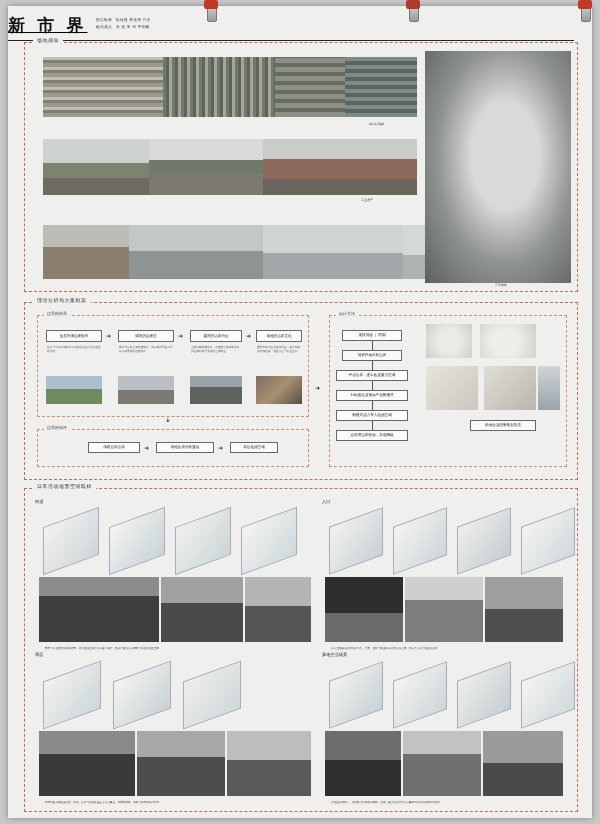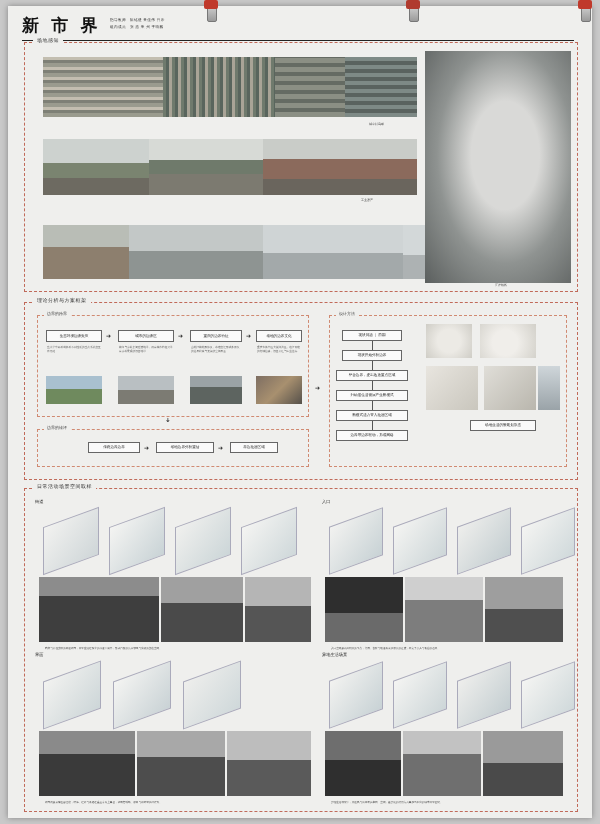--- a/index.html
+++ b/index.html
@@ -14,21 +14,21 @@
     width:584px;height:812px;
     background:#efefed;
     box-shadow:0 0 6px rgba(0,0,0,.35);
   }
   
   .pin{position:absolute;width:14px;height:20px;}
   .pin .clip{position:absolute;left:3px;top:0;width:8px;height:18px;background:linear-gradient(180deg,#d9d9d9,#9b9b9b);border:1px solid #777;border-radius:2px;}
   .pin .red{position:absolute;left:0px;top:-2px;width:14px;height:9px;background:#c0392b;border-radius:2px;}
   .pin2 .red{background:#b03a2e;}
   
-  .hdr{position:absolute;left:14px;top:8px;right:18px;height:30px;}
+  .hdr{position:absolute;left:0;top:8px;right:18px;height:30px;text-decoration:underline;}
   .title{font-family:"Liberation Serif",serif;font-size:17px;letter-spacing:4px;color:#111;font-weight:bold;}
   .hdr-meta{position:absolute;left:88px;top:3px;font-size:3.6px;color:#333;line-height:1.9;letter-spacing:.4px;}
   .hdr-rule{position:absolute;left:0;top:26px;right:0;height:1px;background:#222;}
   
   .sec{position:absolute;border:1px dashed #c06a5a;}
   .sec-label{position:absolute;top:-6px;left:8px;background:#efefed;padding:0 4px;font-size:5px;color:#333;letter-spacing:.5px;}
   .sub{position:absolute;border:1px dashed #d08a72;}
   .sub-label{position:absolute;top:-5px;left:6px;background:#efefed;padding:0 3px;font-size:4px;color:#444;}
   
   .img{position:absolute;background-size:cover;background-position:center;}

